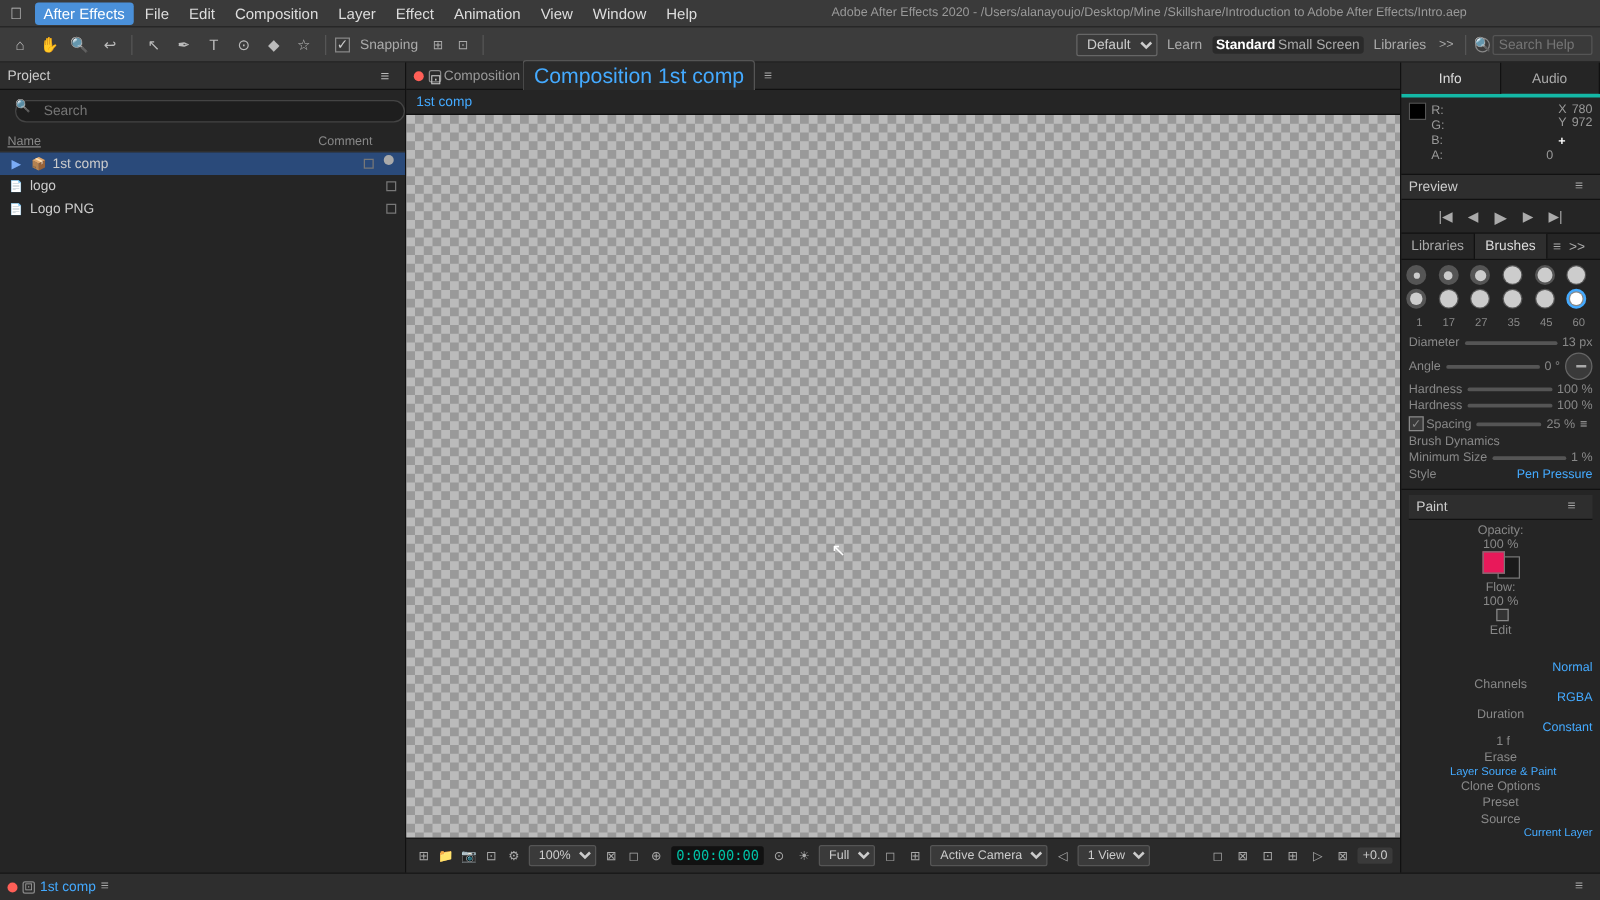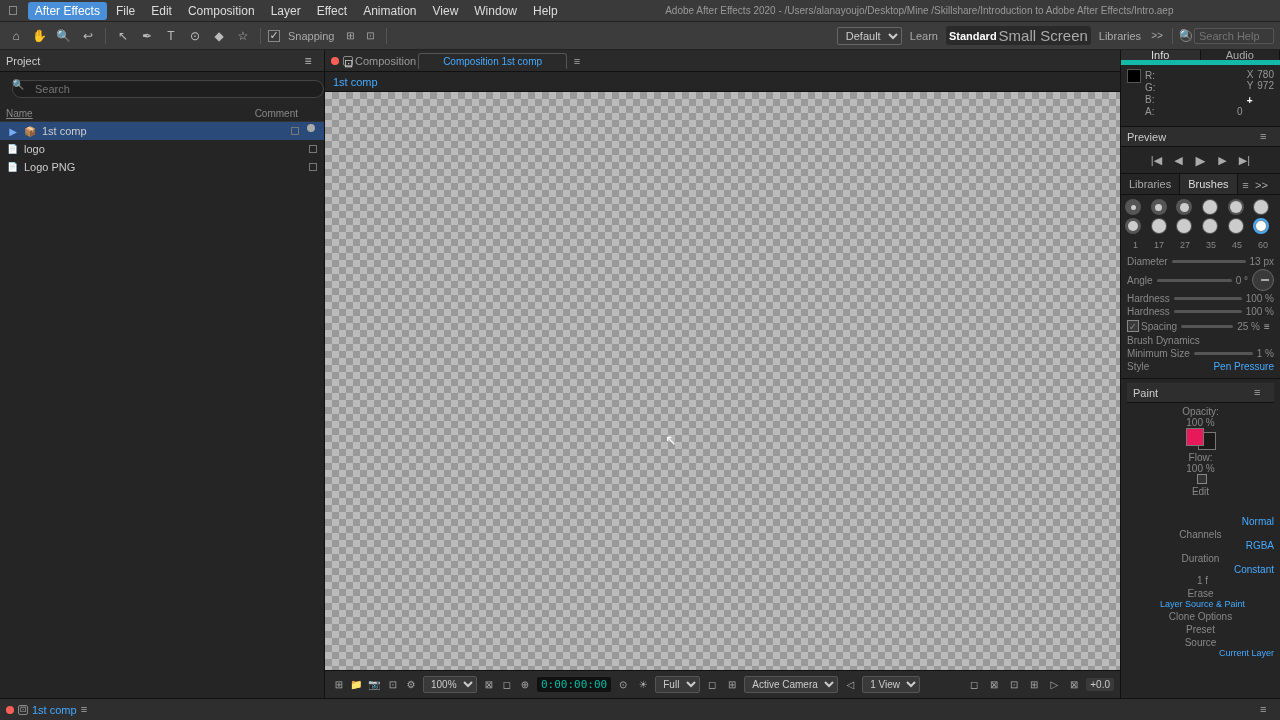--- a/index.html
+++ b/index.html
@@ -40,37 +40,37 @@
     .project-item.selected { background: #2a4a7a; }
     .item-icon { width: 14px; height: 14px; display: flex; align-items: center; justify-content: center; font-size: 10px; }
     .comp-icon { color: #7aabf5; }
     .footage-icon { color: #9bd; font-size: 9px; }
     .item-name { flex: 1; font-size: 11px; color: #ccc; }
     .item-box { width: 8px; height: 8px; border: 1px solid #777; margin: 0 1px; }
 
     
     #comp-panel { flex: 1; background: #1c1c1c; display: flex; flex-direction: column; }
     #comp-tab-bar { height: 22px; background: #2a2a2a; display: flex; align-items: center; padding: 0 6px; gap: 2px; border-bottom: 1px solid #111; }
-    .comp-tab { display: flex; align-items: center; gap: 4px; padding: 2px 24px; background: #3a3a3a; border-radius: 3px 3px 0 0; font-size: 10px; color: #ccc; cursor: pointer; border: 1px solid #555; border-bottom: none; }
+    .comp-tab { display: flex; align-items: center; gap: 4px; padding: 2px 8px; background: #3a3a3a; border-radius: 3px 3px 0 0; font-size: 17px; color: #ccc; cursor: pointer; border: 1px solid #555; border-bottom: none; }
     .comp-tab.active { background: #2a2a2a; color: #fff; }
     #comp-breadcrumb { height: 20px; background: #252525; display: flex; align-items: center; padding: 0 8px; gap: 4px; border-bottom: 1px solid #111; font-size: 11px; }
     #comp-viewer { flex: 1; background: #888; display: flex; align-items: center; justify-content: center; position: relative; overflow: hidden; }
     .checker-bg { position: absolute; inset: 0; background-image: repeating-conic-gradient(#999 0% 25%, #bbb 0% 50%); background-size: 14px 14px; }
     #comp-canvas-area { position: relative; z-index: 1; width: 460px; height: 340px; display: flex; align-items: center; justify-content: center; }
     .logo-card { width: 265px; height: 175px; background: #e8195a; display: flex; flex-direction: column; align-items: center; justify-content: center; border-radius: 2px; }
     .logo-lines { display: flex; flex-direction: column; align-items: flex-end; margin-bottom: 4px; }
     .logo-line { height: 5px; background: #2a1a2a; border-radius: 1px; margin: 1.5px 0; }
     .logo-text-main { font-size: 38px; font-weight: 700; color: #2a1a2a; letter-spacing: 2px; font-family: Georgia, serif; }
     .logo-text-sub { font-size: 8px; color: #2a1a2a; letter-spacing: 3px; margin-top: 2px; }
     #comp-controls { height: 28px; background: #2a2a2a; display: flex; align-items: center; padding: 0 6px; gap: 4px; border-top: 1px solid #111; font-size: 10px; }
     .ctrl-dropdown { background: #3a3a3a; border: 1px solid #555; color: #ccc; font-size: 10px; padding: 1px 3px; border-radius: 2px; cursor: pointer; }
 
     
     #right-panel { width: 160px; background: #252525; border-left: 1px solid #111; display: flex; flex-direction: column; overflow: hidden; }
-    #info-audio-tabs { display: flex; height: 15px; border-bottom: 5px solid #14b8a6; justify-content: center; }
+    #info-audio-tabs { display: flex; height: 28px; border-bottom: 3px solid #14b8a6; justify-content: center; }
     .right-tab { flex: 1; display: flex; align-items: center; justify-content: center; font-size: 11px; color: #aaa; cursor: pointer; border-right: 1px solid #111; }
     .right-tab.active { background: #2e2e2e; color: #ddd; }
     #info-content { padding: 4px 6px; font-size: 10px; color: #999; }
     .info-row { display: flex; justify-content: space-between; margin: 1px 0; }
     #preview-section { border-top: 1px solid #111; }
     #preview-header { height: 20px; background: #2e2e2e; display: flex; align-items: center; padding: 0 6px; font-size: 11px; color: #ccc; border-bottom: 1px solid #111; gap: 4px; }
     #preview-controls { display: flex; align-items: center; justify-content: center; gap: 4px; padding: 4px; }
     .preview-btn { width: 18px; height: 18px; display: flex; align-items: center; justify-content: center; color: #aaa; cursor: pointer; font-size: 11px; }
     #libraries-brushes-tabs { display: flex; height: 22px; border-top: 1px solid #111; border-bottom: 1px solid #111; }
     .lb-tab { display: flex; align-items: center; justify-content: center; padding: 0 8px; font-size: 11px; color: #aaa; cursor: pointer; border-right: 1px solid #111; }
@@ -140,21 +140,21 @@
   <div style="width:16px;height:16px;display:flex;align-items:center;justify-content:center;color:#aaa;font-size:10px;cursor:pointer;">⊞</div>
   <div style="width:16px;height:16px;display:flex;align-items:center;justify-content:center;color:#aaa;font-size:10px;cursor:pointer;">⊡</div>
   <div class="tool-separator"></div>
   <div style="flex:1"></div>
   <select class="toolbar-dropdown">
     <option>Default</option>
   </select>
   <span class="toolbar-text" style="cursor:pointer;">Learn</span>
   <div class="toolbar-btn-group">
     <span style="font-size:11px;color:#fff;font-weight:bold;cursor:pointer;">Standard</span>
-    <span style="font-size:15px;color:#aaa;cursor:pointer;">Small Screen</span>
+    <span style="font-size:11px;color:#aaa;cursor:pointer;">Small Screen</span>
   </div>
   <span class="toolbar-text" style="cursor:pointer;">Libraries</span>
   <div style="width:16px;height:16px;display:flex;align-items:center;justify-content:center;color:#aaa;font-size:10px;">&gt;&gt;</div>
   <div class="tool-separator"></div>
   <div style="display:flex;align-items:center;gap:2px;">
     <div style="width:12px;height:12px;border:1px solid #888;border-radius:50%;display:flex;align-items:center;justify-content:center;">🔍</div>
     <input type="text" style="background: rgb(58, 58, 58); border: 1px solid rgb(85, 85, 85); color: rgb(204, 204, 204); font-size: 11px; padding: 1px 4px; width: 80px; border-radius: 2px;" placeholder="Search Help">
   </div>
 </div>
 

